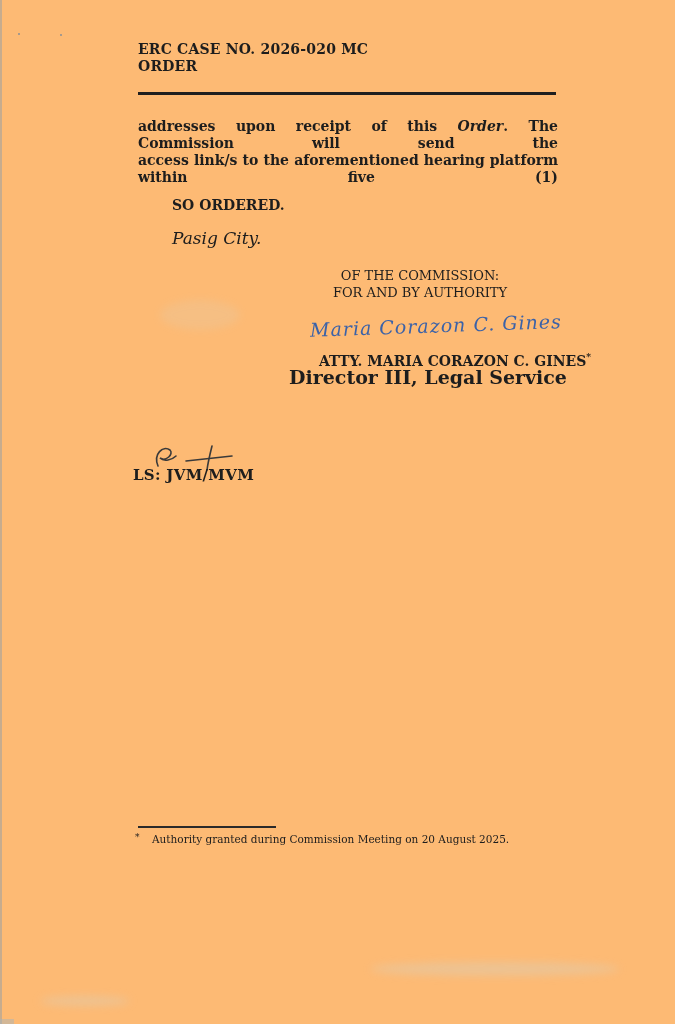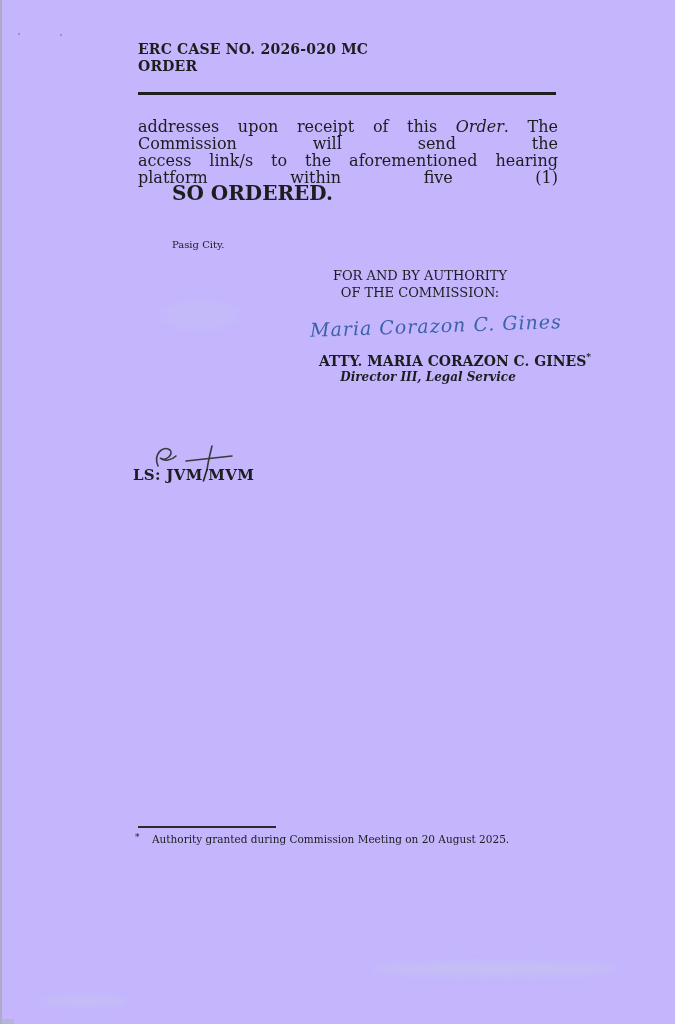--- a/index.html
+++ b/index.html
@@ -4,21 +4,21 @@
 <style>
   html, body {
     margin: 0;
     padding: 0;
     background: #ffffff;
   }
   .page {
     position: relative;
     width: 675px;
     height: 1024px;
-    background: #c4b5fd;
+    background: #fdba74;
     overflow: hidden;
     font-family: "DejaVu Serif", "Liberation Serif", serif;
     color: #1d1d1d;
   }
   
   .scan-edge-left {
     position: absolute;
     left: 0; top: 0;
     width: 2px; height: 100%;
     background: #9aa0a4;
@@ -60,42 +60,44 @@
     width: 418px;
     height: 3px;
     background: #1f1f1f;
   }
 
   
   .body-paragraph {
     position: absolute;
     left: 138px; top: 118px;
     width: 420px;
-    font-size: 16px;
+    font-size: 14px;
     line-height: 17px;
+    font-weight: bold;
   }
   .para-line {
     text-align: justify;
     text-align-last: justify;
   }
   .para-line.last {
     text-align-last: left;
   }
   .italic { font-style: italic; }
 
   .so-ordered {
     position: absolute;
-    left: 172px; top: 181px;
-    font-weight: bold;
-    font-size: 20px;
+    left: 172px; top: 197px;
+    font-weight: bold;
+    font-size: 14px;
   }
   .place-line {
     position: absolute;
-    left: 172px; top: 239px;
-    font-size: 10px;
+    left: 172px; top: 228px;
+    font-size: 17px;
+    font-style: italic;
   }
 
   
   .authority-block {
     position: absolute;
     left: 305px; top: 267px;
     width: 230px;
     text-align: center;
     font-size: 13px;
     line-height: 17px;
@@ -124,23 +126,22 @@
   .signatory-name {
     font-weight: bold;
     font-size: 14px;
     white-space: nowrap;
     margin-left: 31px;
   }
   .signatory-name sup {
     font-size: 9px;
   }
   .signatory-title {
-    font-style: italic;
     font-weight: 600;
-    font-size: 12px;
+    font-size: 19px;
   }
 
   
   .initials-scribble {
     position: absolute;
     left: 146px; top: 442px;
   }
   .ls-line {
     position: absolute;
     left: 133px; top: 466px;
@@ -195,22 +196,22 @@
 
   <div class="body-paragraph">
     <div class="para-line"><span>addresses upon receipt of this </span><span class="italic">Order</span><span>. The Commission will send the</span></div>
     <div class="para-line">access link/s to the aforementioned hearing platform within five (1)</div>
   </div>
 
   <div class="so-ordered">SO ORDERED.</div>
   <div class="place-line">Pasig City.</div>
 
   <div class="authority-block">
+    <div>OF THE COMMISSION:</div>
     <div>FOR AND BY AUTHORITY</div>
-    <div>OF THE COMMISSION:</div>
   </div>
 
   <div class="signature-script">Maria Corazon C. Gines</div>
   <div class="signatory-block">
     <div class="signatory-name"><span>ATTY. MARIA CORAZON C. GINES</span><sup>*</sup></div>
     <div class="signatory-title">Director III, Legal Service</div>
   </div>
 
   <svg class="initials-scribble" width="92" height="34" viewBox="0 0 92 34">
     <path d="M12,24 C7,12 17,3 24,8 C28,12 20,20 14,16 C18,20 26,18 30,14" fill="none" stroke="#3a3a3a" stroke-width="1.6" stroke-linecap="round"></path>

